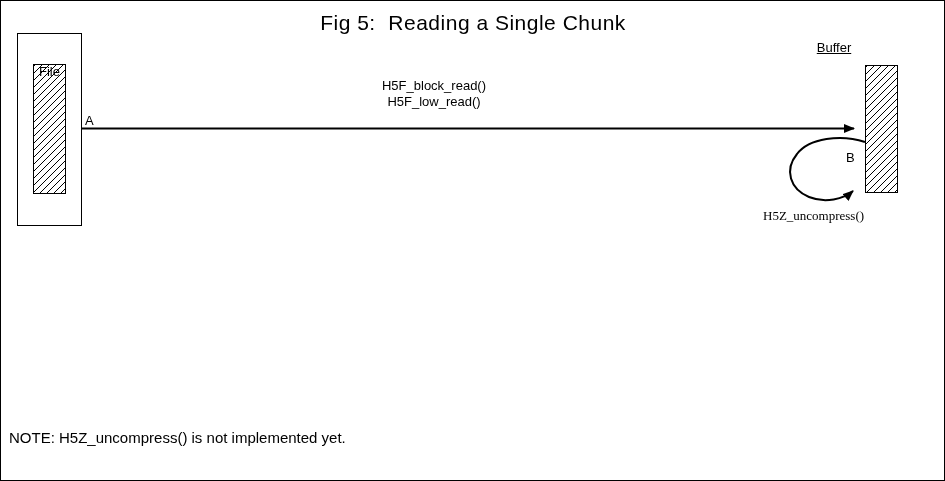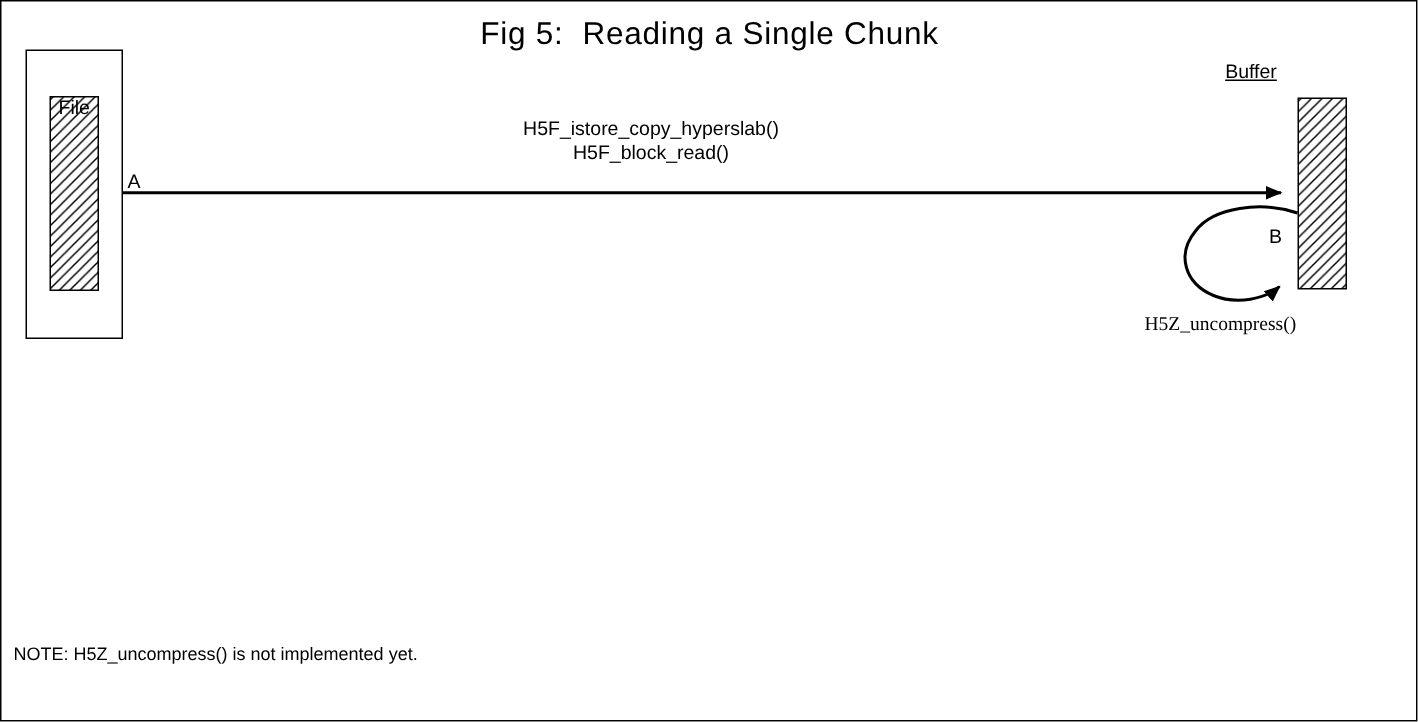--- a/index.html
+++ b/index.html
@@ -26,21 +26,21 @@
   .label-a { left: 84px;  top: 112px; font-size: 13px; }
   .label-b { left: 845px; top: 149px; font-size: 13px; }
   .fn-stack {
     position: absolute;
     left: 283px; top: 77px; width: 300px;
     text-align: center;
     font-size: 13px;
     line-height: 16px;
   }
   .h5z-label { left: 762px; top: 207px; font-size: 13px; font-family: Liberation Serif, serif; }
-  .note { left: 8px; top: 428px; font-size: 12px; }
+  .note { left: 8px; top: 428px; font-size: 15px; }
   svg.shapes { position: absolute; left: 0; top: 0; }
 </style>
 </head>
 <body>
 
 <div class="canvas">
 
   <svg class="shapes" width="943" height="479" viewBox="0 0 943 479">
     <defs>
       <pattern id="hatch" width="7" height="7" patternUnits="userSpaceOnUse">
@@ -64,21 +64,21 @@
 
   <div class="txt title">Fig 5:  Reading a Single Chunk</div>
 
   <div class="txt file-label">File</div>
   <div class="txt buffer-label">Buffer</div>
 
   <div class="txt label-a">A</div>
   <div class="txt label-b">B</div>
 
   <div class="fn-stack">
-    <div>H5F_istore_copy_hyperslab()</div>
     <div>H5F_block_read()</div>
+    <div>H5F_low_read()</div>
   </div>
 
   <div class="txt h5z-label">H5Z_uncompress()</div>
 
   <div class="txt note">NOTE: H5Z_uncompress() is not implemented yet.</div>
 
 </div>
 
 </body></html>

